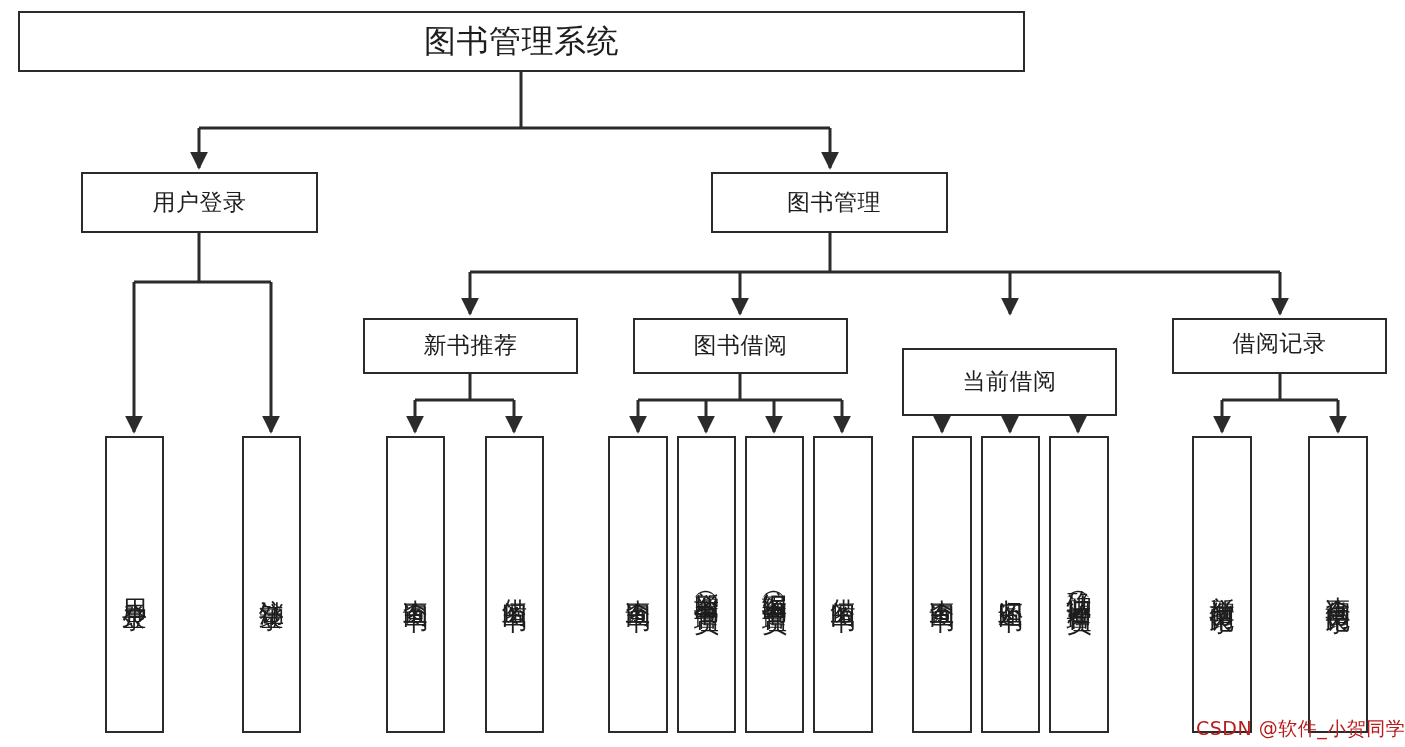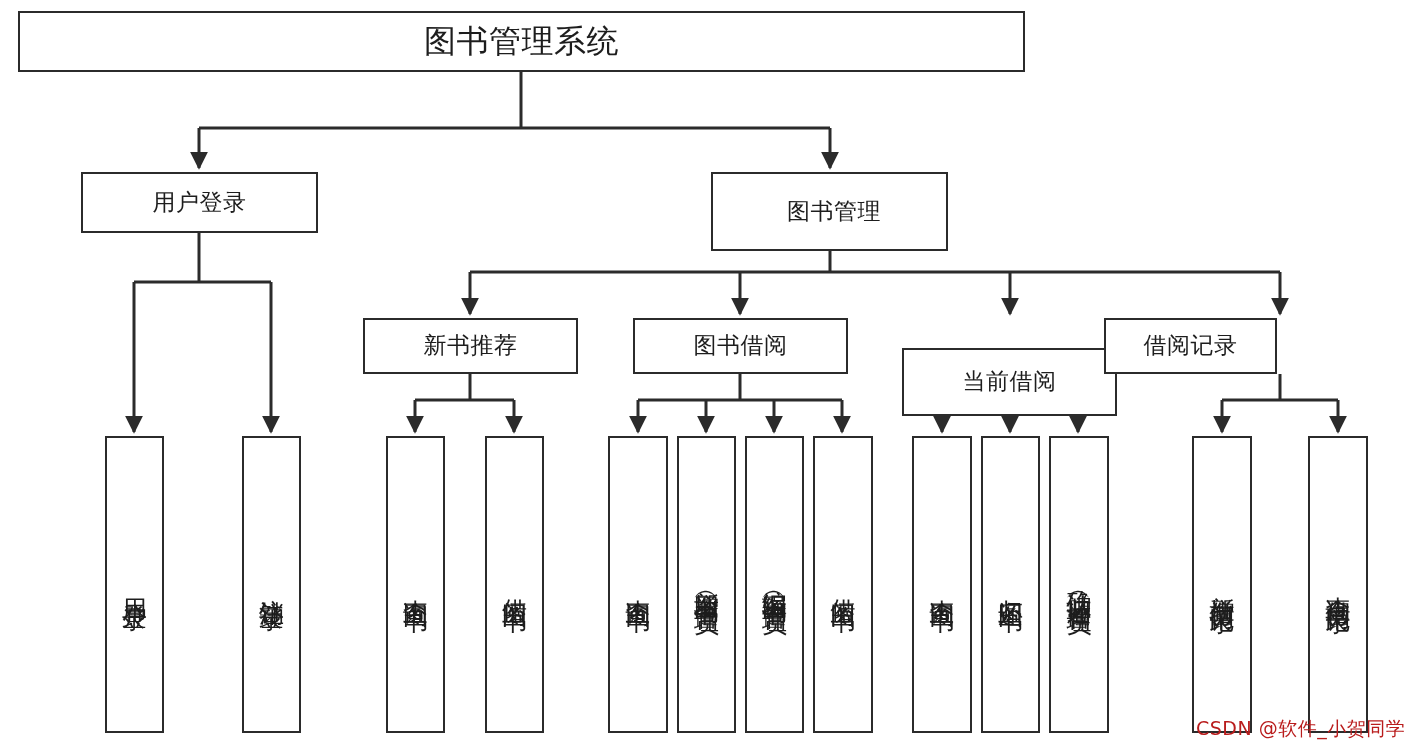--- a/index.html
+++ b/index.html
@@ -128,34 +128,34 @@
     </g>
   </svg>
 
   <div class="node h root" style="left:18px; top:11px; width:1007px; height:61px;">
     <span class="label">图书管理系统</span>
   </div>
 
   <div class="node h" style="left:81px; top:172px; width:237px; height:61px;">
     <span class="label">用户登录</span>
   </div>
-  <div class="node h" style="left:711px; top:172px; width:237px; height:79px;padding-left:9px;">
+  <div class="node h" style="left:711px; top:172px; width:237px; height:61px;padding-left:9px;">
     <span class="label">图书管理</span>
   </div>
 
   <div class="node h" style="left:363px; top:318px; width:215px; height:56px;">
     <span class="label">新书推荐</span>
   </div>
   <div class="node h" style="left:633px; top:318px; width:215px; height:56px;">
     <span class="label">图书借阅</span>
   </div>
   <div class="node h" style="left:902px; top:318px; width:215px; height:68px;margin-top:30px;">
     <span class="label">当前借阅</span>
   </div>
-  <div class="node h" style="left:1104px; top:318px; width:173px; height:56px;">
+  <div class="node h" style="left:1172px; top:318px; width:215px; height:56px;font-family:Liberation Mono, monospace;">
     <span class="label">借阅记录</span>
   </div>
 
   <div class="node v" style="left:105px; top:436px; width:59px; height:297px;">
     <span class="label">用户登录</span>
   </div>
   <div class="node v" style="left:242px; top:436px; width:59px; height:297px;">
     <span class="label">注销登录</span>
   </div>
 

